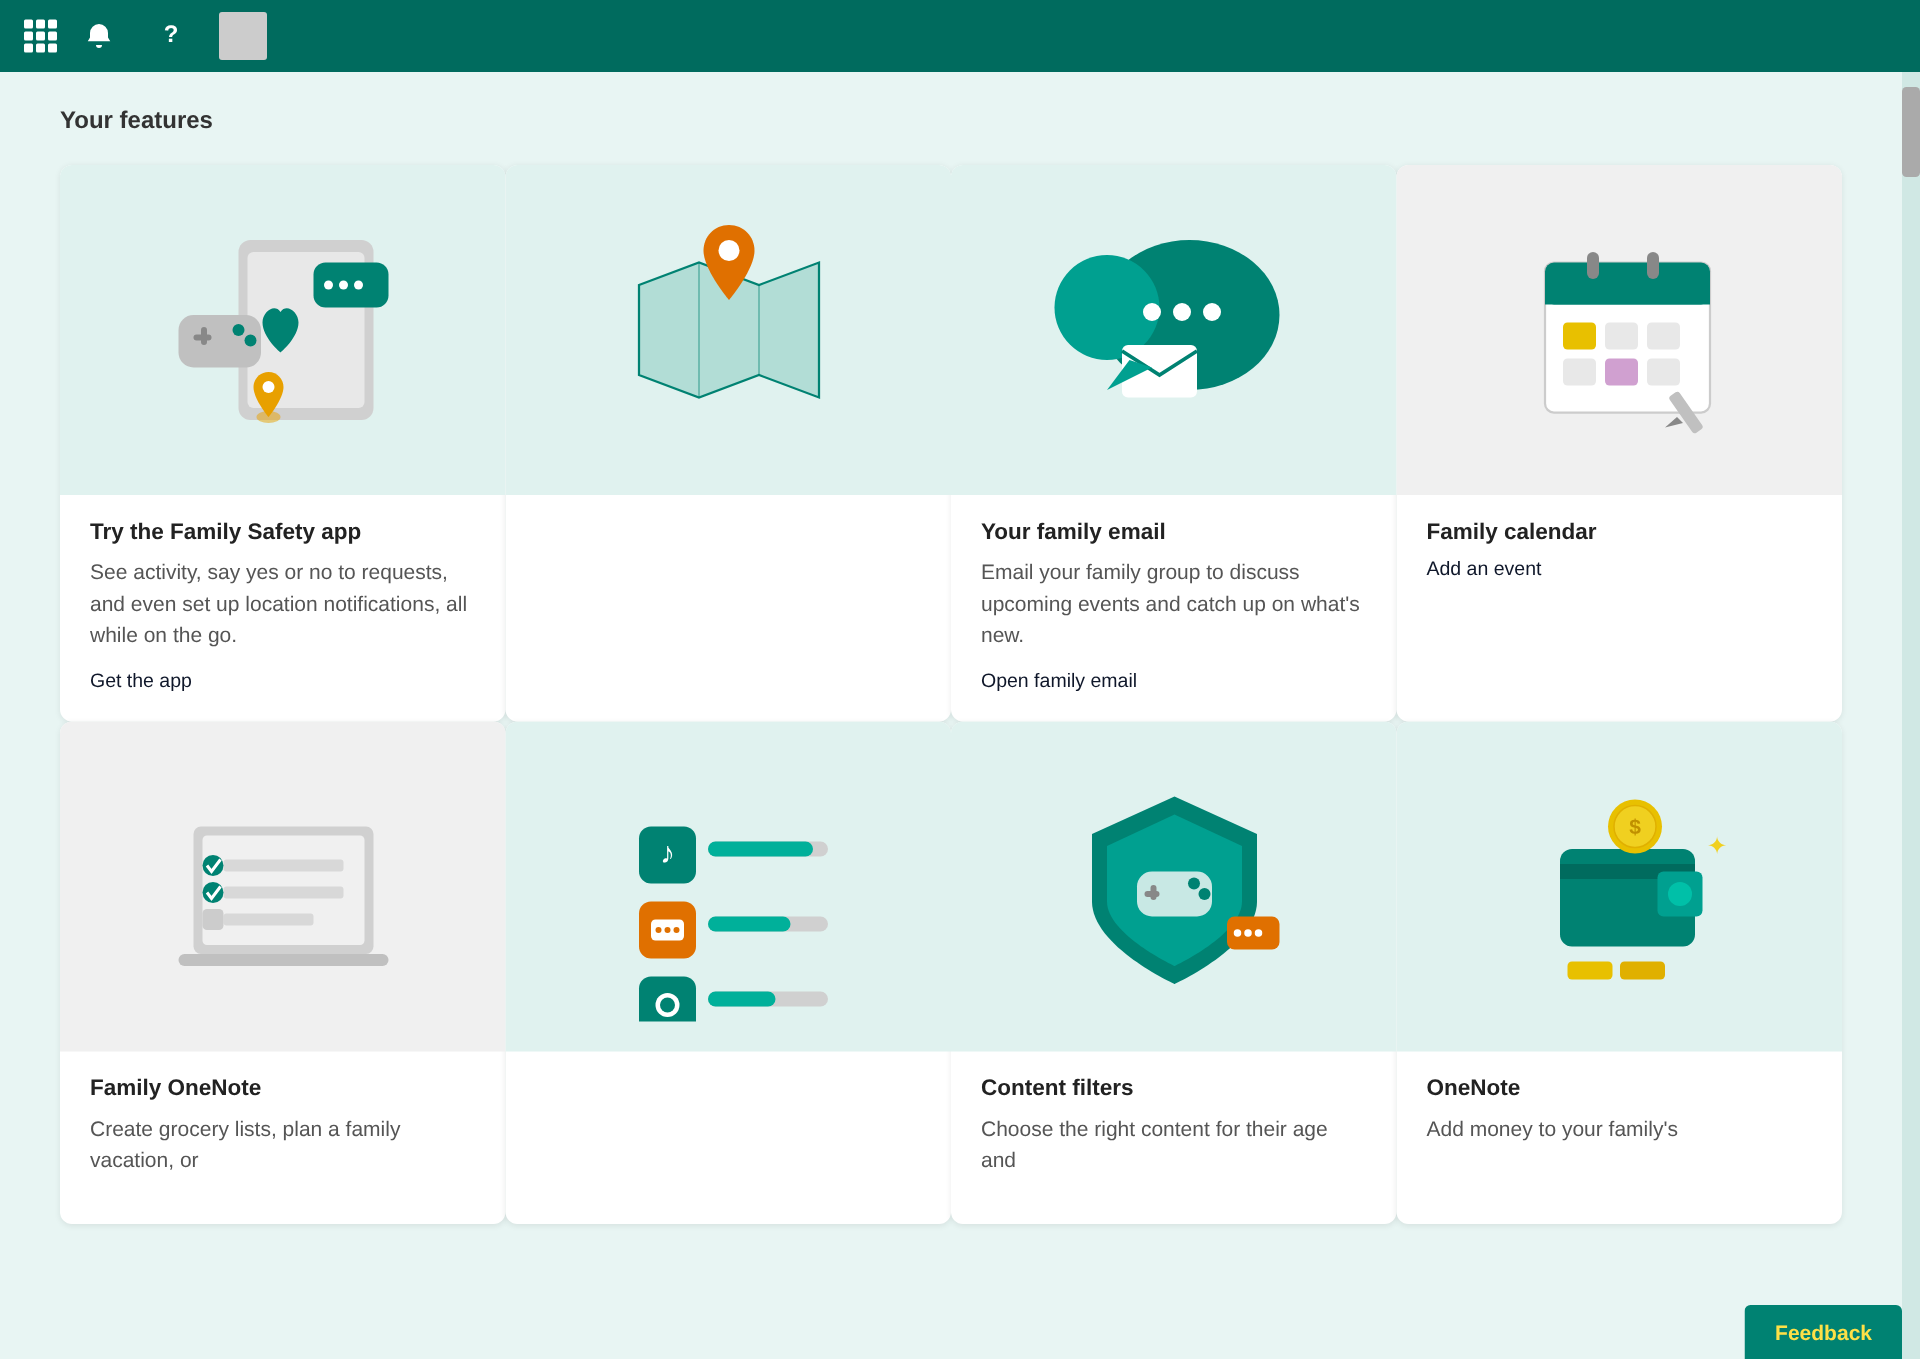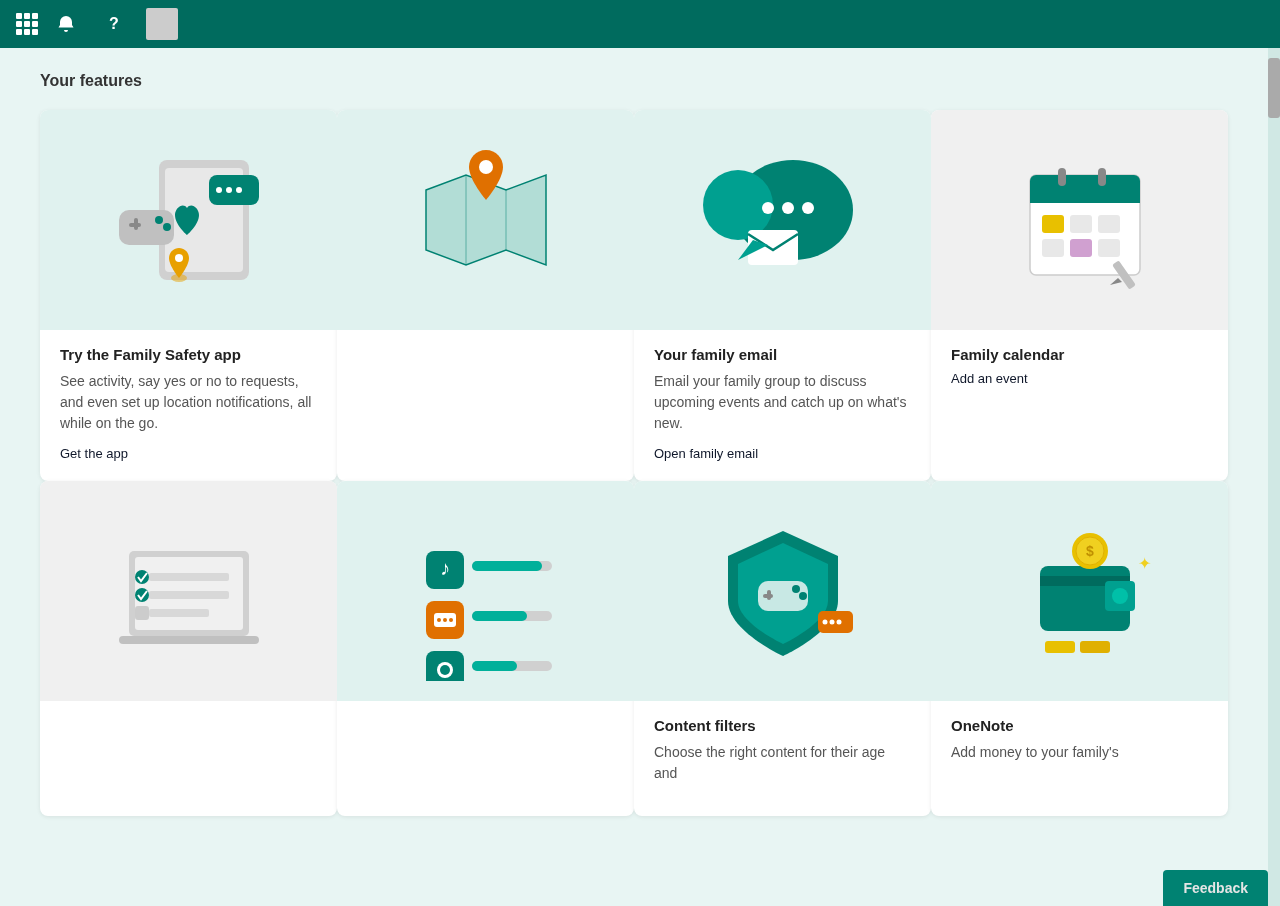--- a/index.html
+++ b/index.html
@@ -144,21 +144,21 @@
       cursor: pointer;
       font-weight: 500;
     }
 
     
     .feedback-btn {
       position: fixed;
       bottom: 0;
       right: 12px;
       background: #008272;
-      color: #e5e5e5;
+      color: #fde047;
       border: none;
       padding: 10px 20px;
       font-size: 14px;
       font-weight: 600;
       cursor: pointer;
       border-radius: 4px 4px 0 0;
     }
 
     
     .bg-teal-light { background: #e0f2ef; }
@@ -311,20 +311,24 @@
           <rect x="50" y="90" width="80" height="8" rx="2" fill="#d8d8d8"></rect>
           <rect x="50" y="108" width="60" height="8" rx="2" fill="#d8d8d8"></rect>
 
           <circle cx="43" cy="76" r="7" fill="#008272"></circle>
           <polyline points="39,76 42,80 48,72" fill="none" stroke="white" stroke-width="2"></polyline>
           <circle cx="43" cy="94" r="7" fill="#008272"></circle>
           <polyline points="39,94 42,98 48,90" fill="none" stroke="white" stroke-width="2"></polyline>
           <rect cx="43" cy="112" rx="3" width="14" height="14" x="36" y="105" fill="#ccc"></rect>
         </svg>
       </div>
+      <div class="card-body">
+        <div class="card-title">Family OneNote</div>
+        <div class="card-desc">Create grocery lists, plan a family vacation, or</div>
+      </div>
     </div>
 
     <div class="feature-card">
       <div class="card-image bg-teal-light">
         <svg width="180" height="180" viewBox="0 0 180 180">
 
           <rect x="30" y="50" width="38" height="38" rx="8" fill="#008272"></rect>
           <text x="49" y="74" text-anchor="middle" font-size="20" fill="white">♪</text>
           <rect x="76" y="60" width="80" height="10" rx="5" fill="#d0d0d0"></rect>
           <rect x="76" y="60" width="70" height="10" rx="5" fill="#00b09a"></rect>

